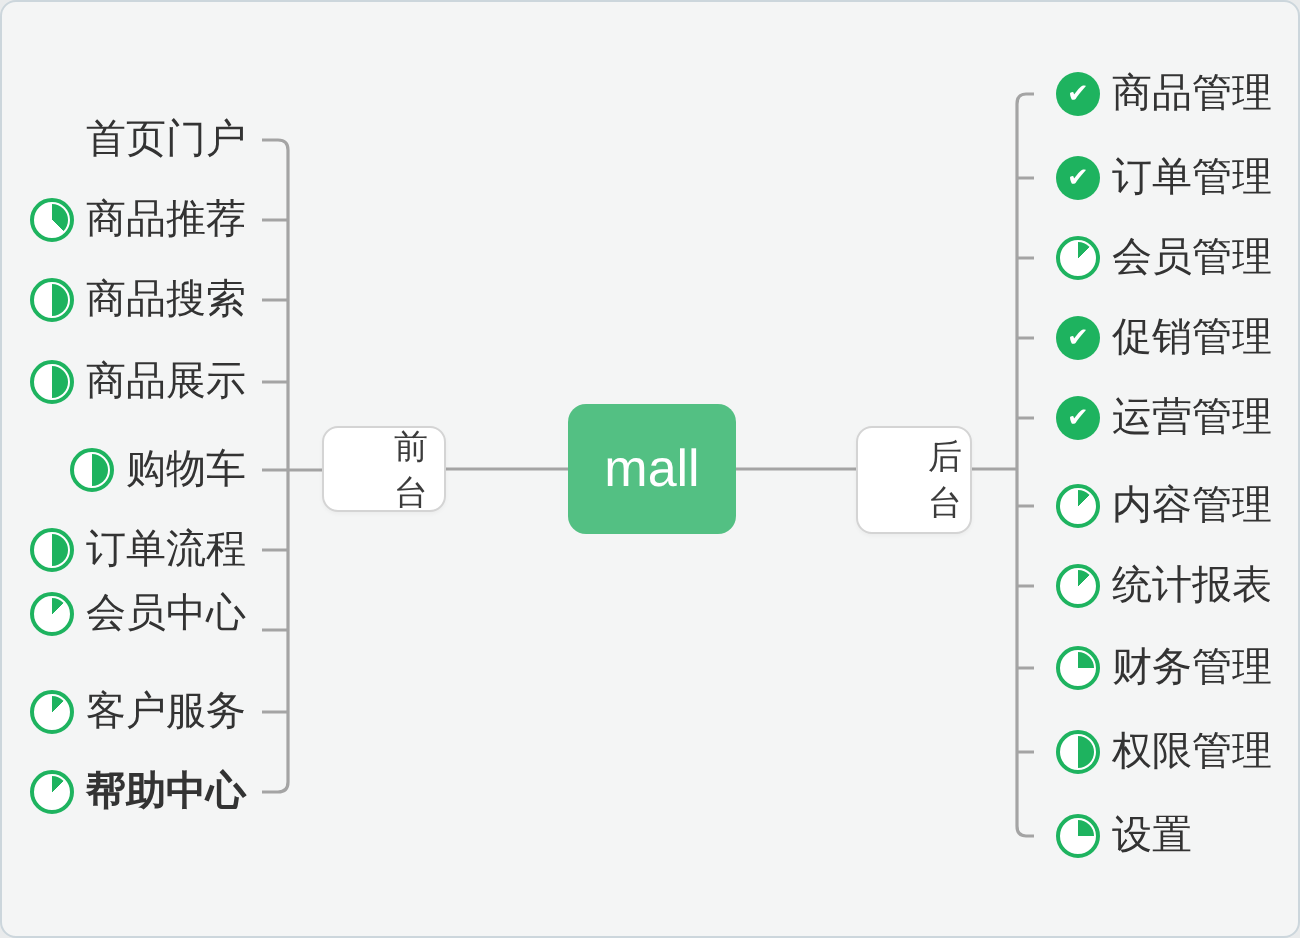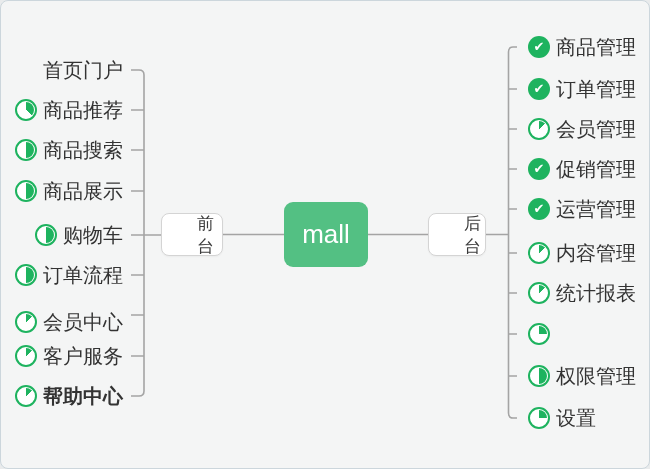--- a/index.html
+++ b/index.html
@@ -15,21 +15,21 @@
   #root-node{
     left:283px;top:201px;width:84px;height:65px;background:var(--green-node,#53c083);
     color:#ffffff;font-size:26px;border-radius:9px;
   }
   .branch-node{
     background:#ffffff;border:1.5px solid #d4d4d4;color:#3c3c3c;font-size:17px;
     box-shadow:0 1px 2px rgba(0,0,0,0.04);
     padding-left:35px;
   }
   #front-node{left:160px;top:212px;width:62px;height:43px;}
-  #back-node{left:427px;top:212px;width:58px;height:43px;}
+  #back-node{left:427px;top:212px;width:58px;height:54px;}
   .item-row{position:absolute;display:flex;align-items:center;height:22px;cursor:default;}
   .item-row .label{font-size:20px;color:#333333;margin-left:6px;white-space:nowrap;line-height:22px;}
   .left .item-row{right:526px;}
   .right .item-row{left:527px;}
   .pie{
     width:22px;height:22px;border-radius:50%;box-sizing:border-box;flex:0 0 22px;
     border:2px solid var(--green-icon,#1eb35f);background:#ffffff;position:relative;display:inline-block;
   }
   .pie::after{
     content:"";position:absolute;inset:1px;border-radius:50%;
@@ -67,21 +67,21 @@
     <span class="label">商品展示</span>
   </div>
       <div class="item-row" style="top: 223px;">
     <span class="pie" style="--p: 50%;"></span>
     <span class="label">购物车</span>
   </div>
       <div class="item-row" style="top: 263px;">
     <span class="pie" style="--p: 50%;"></span>
     <span class="label">订单流程</span>
   </div>
-      <div class="item-row" style="top: 310px; margin-left: 28px;">
+      <div class="item-row" style="top: 295px; margin-left: 28px;">
     <span class="pie" style="--p: 12.5%;"></span>
     <span class="label">会员中心</span>
   </div>
       <div class="item-row" style="top: 344px;">
     <span class="pie" style="--p: 12.5%;"></span>
     <span class="label">客户服务</span>
   </div>
       <div class="item-row" style="top: 384px; font-weight: bold;">
     <span class="pie" style="--p: 12.5%;"></span>
     <span class="label">帮助中心</span>
@@ -111,20 +111,21 @@
       <div class="item-row" style="top: 241px;">
     <span class="pie" style="--p: 12.5%;"></span>
     <span class="label">内容管理</span>
   </div>
       <div class="item-row" style="top: 281px;">
     <span class="pie" style="--p: 12.5%;"></span>
     <span class="label">统计报表</span>
   </div>
       <div class="item-row" style="top: 322px;">
     <span class="pie" style="--p: 25%;"></span>
+    <span class="label">财务管理</span>
   </div>
       <div class="item-row" style="top: 364px;">
     <span class="pie" style="--p: 50%;"></span>
     <span class="label">权限管理</span>
   </div>
       <div class="item-row" style="top: 406px;">
     <span class="pie" style="--p: 25%;"></span>
     <span class="label">设置</span>
   </div>
     </div>

